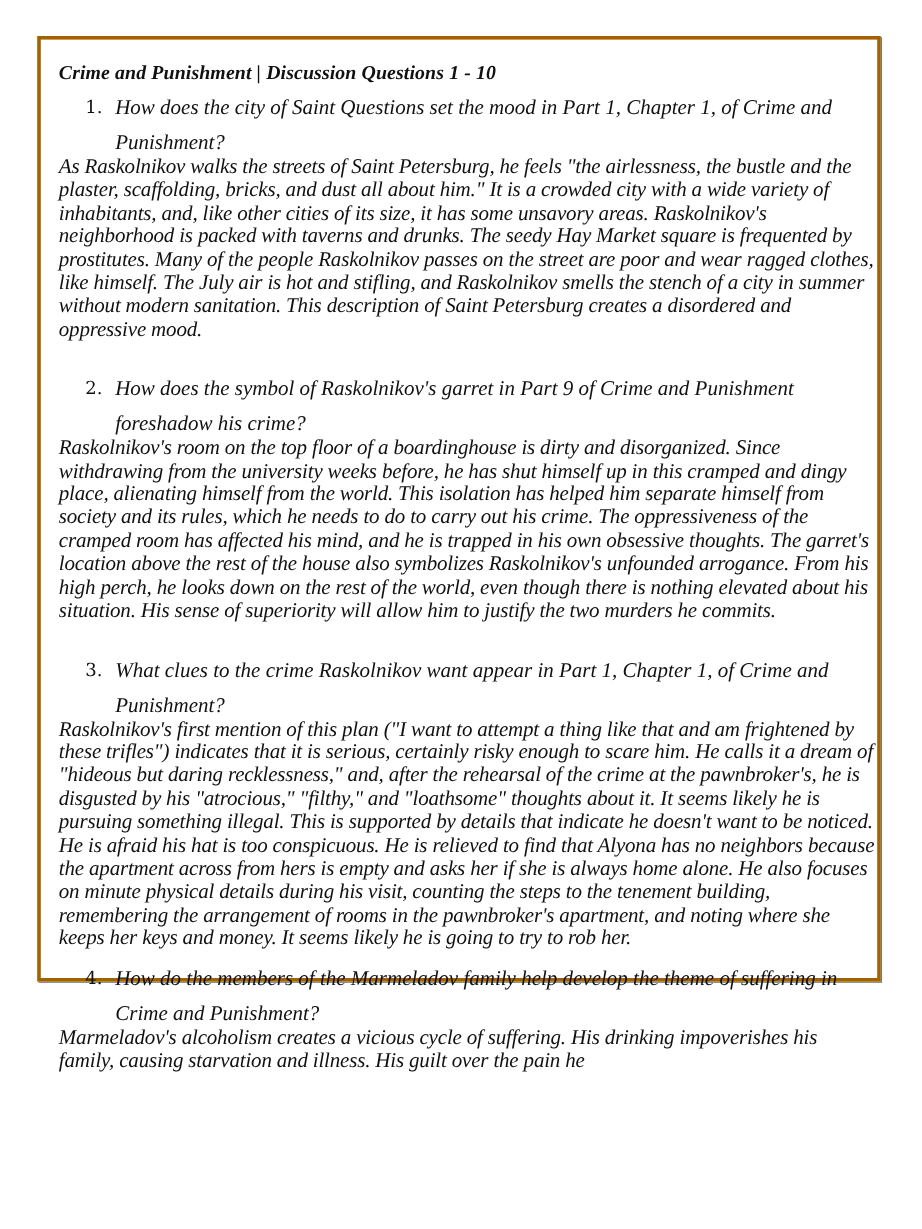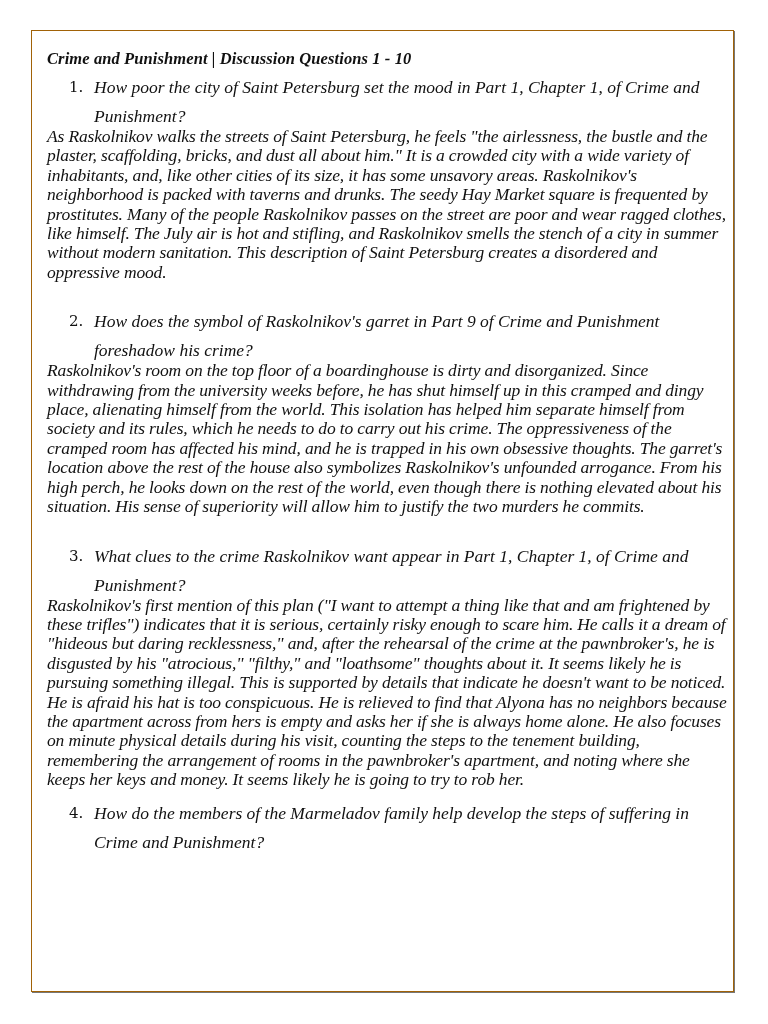--- a/index.html
+++ b/index.html
@@ -13,22 +13,22 @@
       position: relative;
       overflow: hidden;
       font-family: "DejaVu Serif", "Liberation Serif", serif;
       color: #111111;
     }
     .page {
       position: absolute;
       left: 31px;
       top: 30px;
       width: 703px;
-      height: 962px;
-      border: 1px solid #a16207;
+      height: 788px;
+      border: 3px solid #a16207;
       box-shadow: 1px 1px 0 #777777;
       background: #ffffff;
       box-sizing: border-box;
     }
     .content {
       position: absolute;
       left: 15px;
       top: 18px;
       width: 680px;
       font-style: italic;
@@ -72,21 +72,21 @@
 </head>
 <body>
 
 <div class="page">
   <div class="content">
     <div class="title">Crime and Punishment | Discussion Questions 1 - 10</div>
 
     <div class="q-block">
       <div class="question">
         <span class="num">1</span>
-        <span class="q-text">How poor the city of Saint Petersburg set the mood in Part 1, Chapter 1, of Crime and Punishment?</span>
+        <span class="q-text">How does the city of Saint Questions set the mood in Part 1, Chapter 1, of Crime and Punishment?</span>
       </div>
       <div class="answer">As Raskolnikov walks the streets of Saint Petersburg, he feels "the airlessness, the bustle and the plaster, scaffolding, bricks, and dust all about him." It is a crowded city with a wide variety of inhabitants, and, like other cities of its size, it has some unsavory areas. Raskolnikov's neighborhood is packed with taverns and drunks. The seedy Hay Market square is frequented by prostitutes. Many of the people Raskolnikov passes on the street are poor and wear ragged clothes, like himself. The July air is hot and stifling, and Raskolnikov smells the stench of a city in summer without modern sanitation. This description of Saint Petersburg creates a disordered and oppressive mood.</div>
     </div>
     <div class="gap-1"></div>
 
     <div class="q-block">
       <div class="question">
         <span class="num">2</span>
         <span class="q-text">How does the symbol of Raskolnikov's garret in Part 9 of Crime and Punishment foreshadow his crime?</span>
       </div>
@@ -99,17 +99,18 @@
         <span class="num">3</span>
         <span class="q-text">What clues to the crime Raskolnikov want appear in Part 1, Chapter 1, of Crime and Punishment?</span>
       </div>
       <div class="answer">Raskolnikov's first mention of this plan ("I want to attempt a thing like that and am frightened by these trifles") indicates that it is serious, certainly risky enough to scare him. He calls it a dream of "hideous but daring recklessness," and, after the rehearsal of the crime at the pawnbroker's, he is disgusted by his "atrocious," "filthy," and "loathsome" thoughts about it. It seems likely he is pursuing something illegal. This is supported by details that indicate he doesn't want to be noticed. He is afraid his hat is too conspicuous. He is relieved to find that Alyona has no neighbors because the apartment across from hers is empty and asks her if she is always home alone. He also focuses on minute physical details during his visit, counting the steps to the tenement building, remembering the arrangement of rooms in the pawnbroker's apartment, and noting where she keeps her keys and money. It seems likely he is going to try to rob her.</div>
     </div>
     <div class="gap-3"></div>
 
     <div class="q-block">
       <div class="question">
         <span class="num">4</span>
-        <span class="q-text">How do the members of the Marmeladov family help develop the steps of suffering in Crime and Punishment?</span>
+        <span class="q-text">How do the members of the Marmeladov family help develop the theme of suffering in Crime and Punishment?</span>
       </div>
+      <div class="answer">Marmeladov's alcoholism creates a vicious cycle of suffering. His drinking impoverishes his family, causing starvation and illness. His guilt over the pain he</div>
     </div>
   </div>
 </div>
 
 </body></html>

